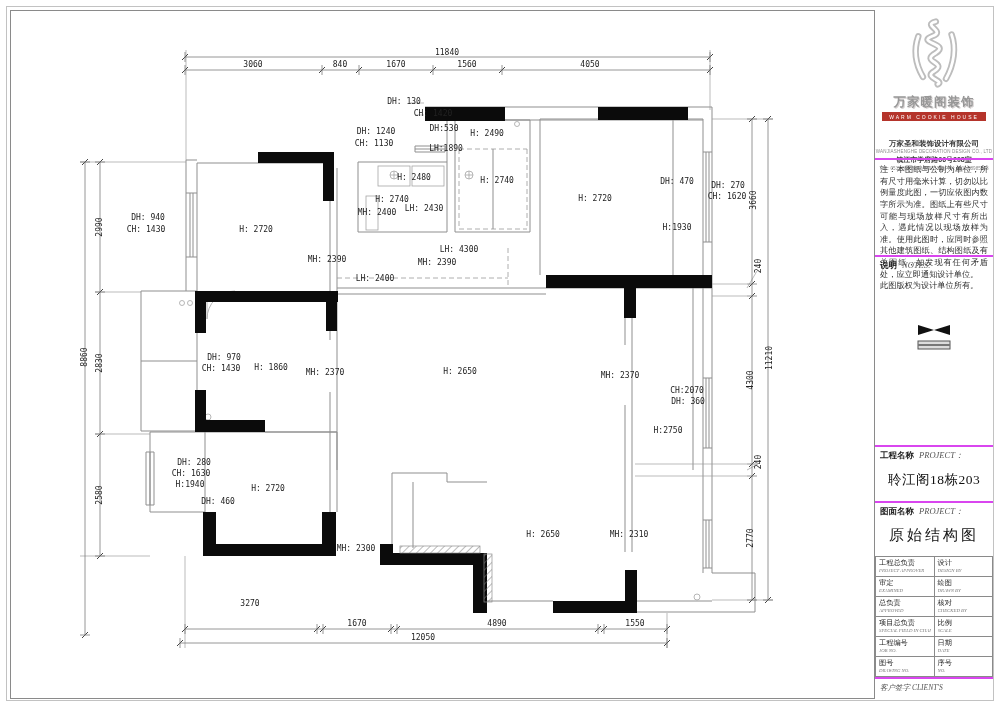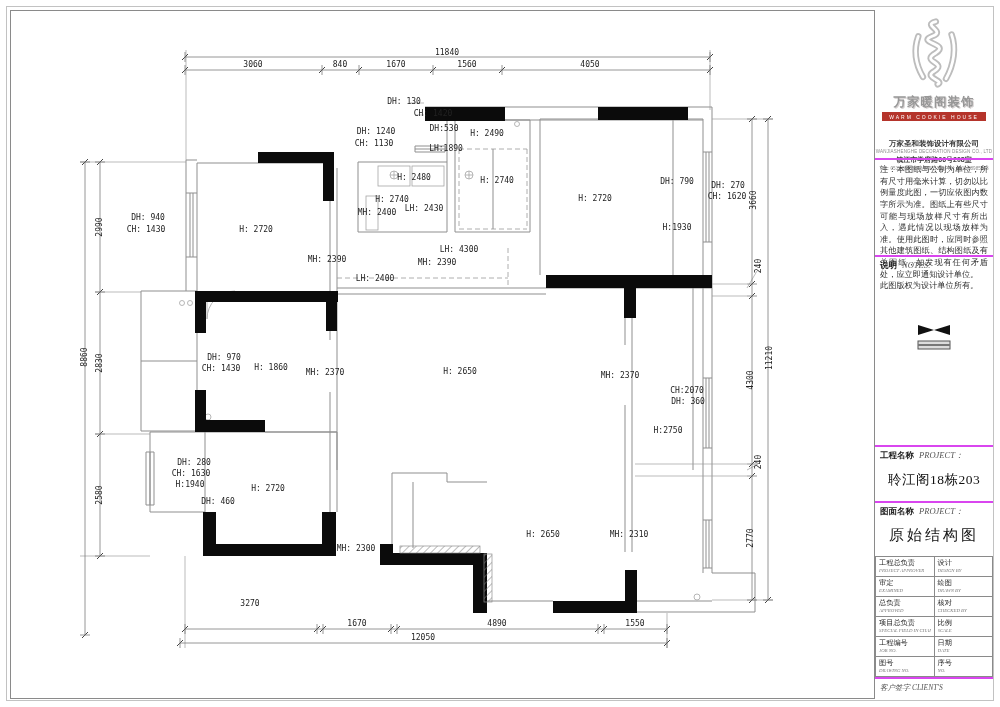--- a/index.html
+++ b/index.html
@@ -247,21 +247,21 @@
       <span class="plbl" style="left: 414px; top: 177px;">H: 2480</span>
       <span class="plbl" style="left: 392px; top: 199px;">H: 2740</span>
       <span class="plbl" style="left: 377px; top: 212px;">MH: 2400</span>
       <span class="plbl" style="left: 424px; top: 208px;">LH: 2430</span>
       <span class="plbl" style="left: 459px; top: 249px;">LH: 4300</span>
       <span class="plbl" style="left: 437px; top: 262px;">MH: 2390</span>
       <span class="plbl" style="left: 256px; top: 229px;">H: 2720</span>
       <span class="plbl" style="left: 327px; top: 259px;">MH: 2390</span>
       <span class="plbl" style="left: 375px; top: 278px;">LH: 2400</span>
       <span class="plbl" style="left: 595px; top: 198px;">H: 2720</span>
-      <span class="plbl" style="left: 677px; top: 181px;">DH: 790</span>
+      <span class="plbl" style="left: 677px; top: 181px;">DH: 470</span>
       <span class="plbl" style="left: 677px; top: 227px;">H:1930</span>
       <span class="plbl" style="left: 728px; top: 185px;">DH: 270</span>
       <span class="plbl" style="left: 727px; top: 196px;">CH: 1620</span>
       <span class="plbl" style="left: 148px; top: 217px;">DH: 940</span>
       <span class="plbl" style="left: 146px; top: 229px;">CH: 1430</span>
       <span class="plbl" style="left: 224px; top: 357px;">DH: 970</span>
       <span class="plbl" style="left: 221px; top: 368px;">CH: 1430</span>
       <span class="plbl" style="left: 271px; top: 367px;">H: 1860</span>
       <span class="plbl" style="left: 325px; top: 372px;">MH: 2370</span>
       <span class="plbl" style="left: 460px; top: 371px;">H: 2650</span>

